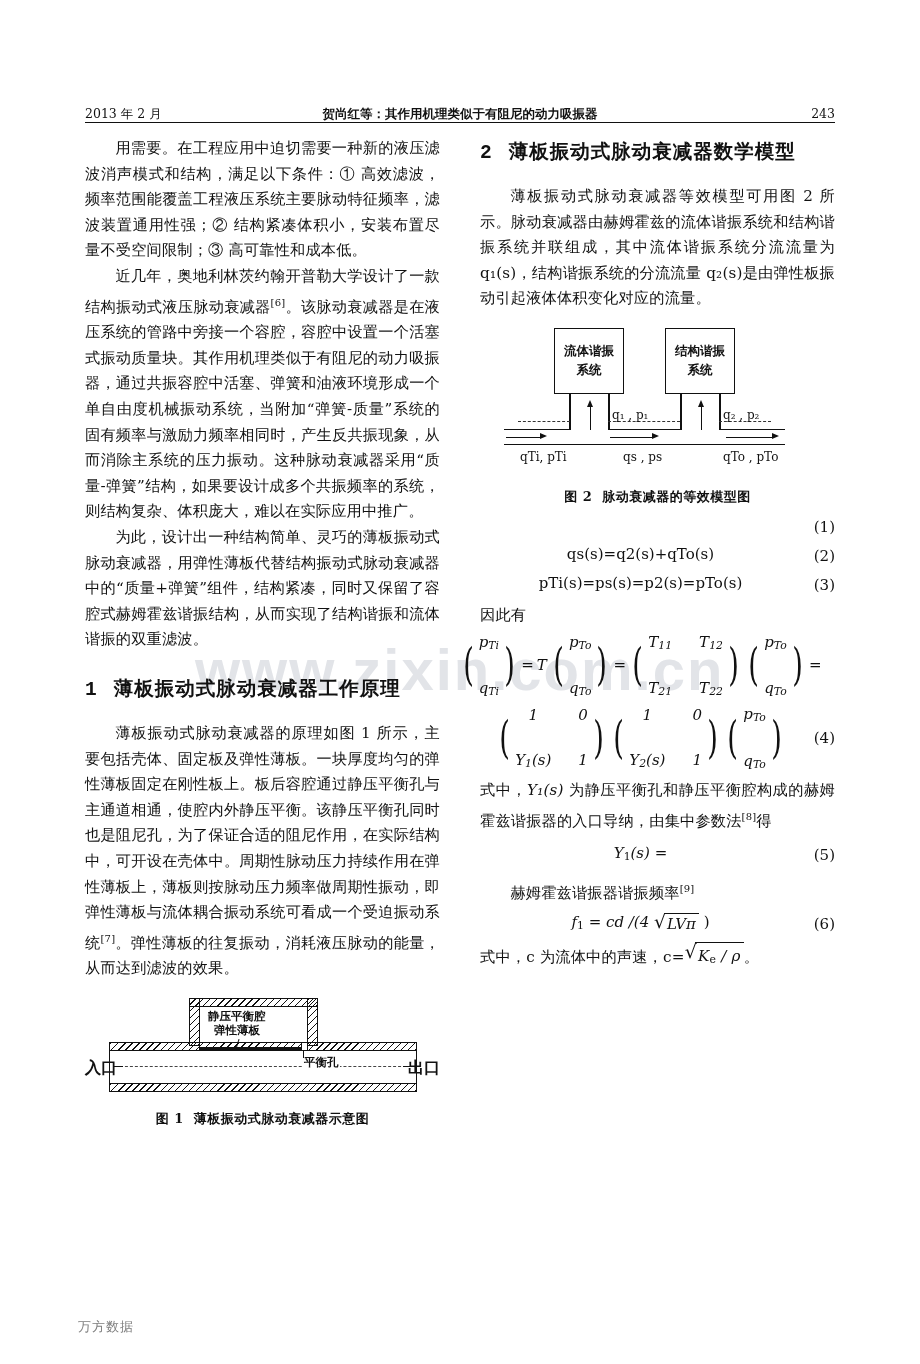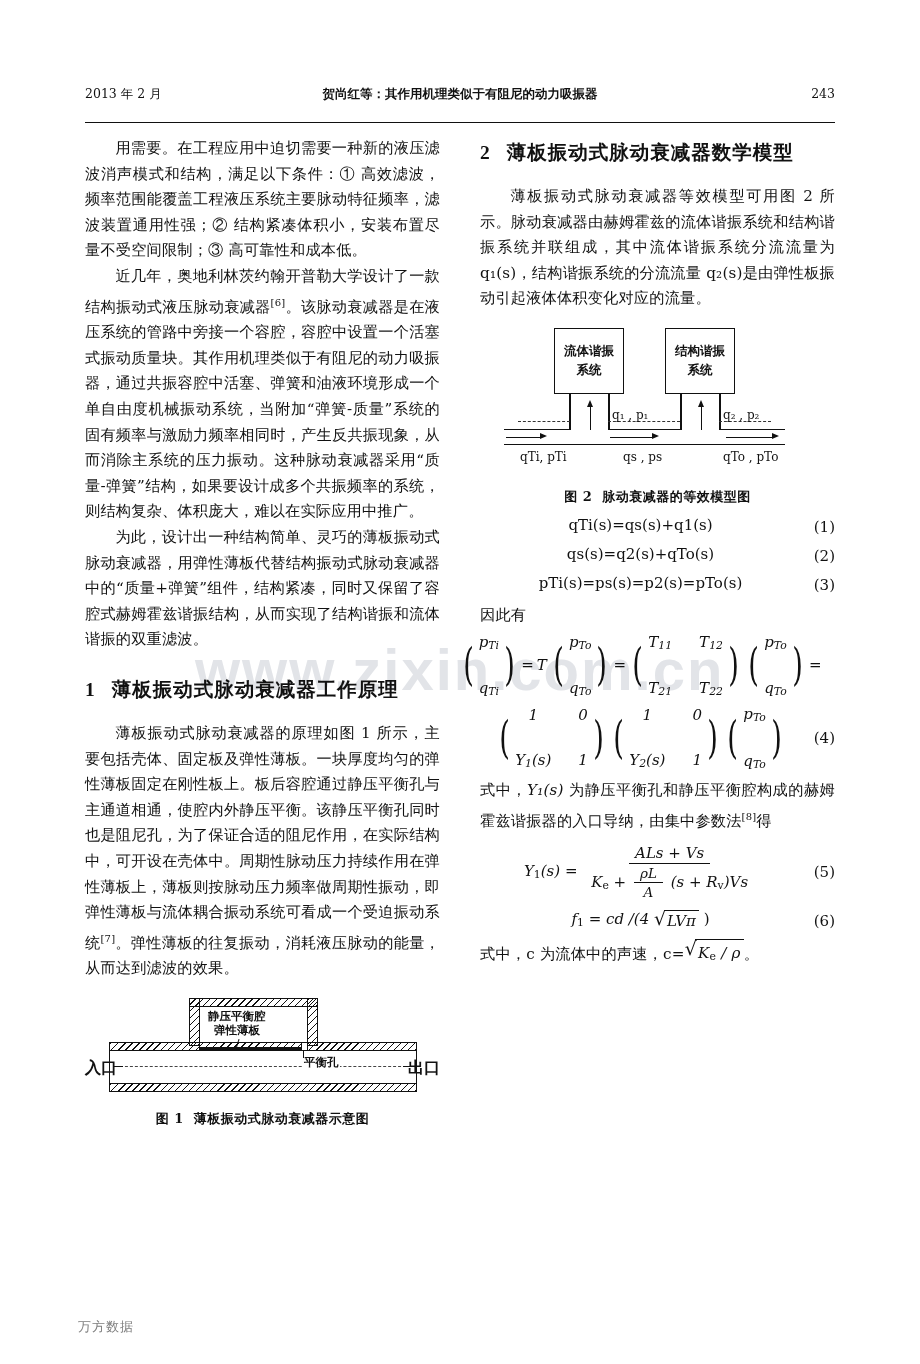--- a/index.html
+++ b/index.html
@@ -44,21 +44,21 @@
     font-family: "DejaVu Sans", sans-serif;
     font-size: 13px;
     color: #7d7d7d;
     letter-spacing: 1px;
   }
 
   
   .runhead {
     position: absolute;
     left: 85px;
-    top: 86px;
+    top: 106px;
     width: 750px;
     height: 22px;
     z-index: 2;
   }
   .runhead .rh-date {
     position: absolute;
     left: 0; top: 0;
     font-size: 12.5px;
     font-family: "DejaVu Serif", serif;
     white-space: nowrap;
@@ -108,21 +108,21 @@
     letter-spacing: 0.2px;
   }
   p.body.noindent { text-indent: 0; }
 
   h2.sec {
     margin: 24px 0 18px 0;
     font-size: 19.5px;
     font-weight: bold;
     line-height: 26px;
     letter-spacing: 1px;
-    font-family: Liberation Serif, serif;
+    font-family: Liberation Mono, monospace;
   }
   h2.sec .num { margin-right: 16px; }
 
   sup.ref { font-size: 10px; vertical-align: super; }
 
   
   .mi { font-style: italic; font-family: "DejaVu Serif", serif; }
   .msub { font-size: 0.72em; vertical-align: -0.22em; font-style: normal; }
 
   
@@ -480,21 +480,20 @@
         <div class="f2-lbl" style="left:243px; top:82px;">q₂ , p₂</div>
         <div class="f2-lbl" style="left:40px; top:124px;">qTi, pTi</div>
         <div class="f2-lbl" style="left:143px; top:124px;">qs , ps</div>
         <div class="f2-lbl" style="left:243px; top:124px;">qTo , pTo</div>
       </div>
       <div class="figcap"><span class="capnum">图 2</span><span>脉动衰减器的等效模型图</span></div>
     </div>
 
 
     <div class="eq">
-      <div class="eq-body">qTi(s)=qs(s)+q1(s)</div>
       <div class="eq-num">(1)</div>
     </div>
     <div class="eq">
       <div class="eq-body">qs(s)=q2(s)+qTo(s)</div>
       <div class="eq-num">(2)</div>
     </div>
     <div class="eq">
       <div class="eq-body">pTi(s)=ps(s)=p2(s)=pTo(s)</div>
       <div class="eq-num">(3)</div>
     </div>
@@ -581,37 +580,26 @@
       </div>
       <div class="eq-num">(4)</div>
     </div>
 
     <p class="body noindent"><span>式中，</span><span class="mi">Y₁(s)</span><span> 为静压平衡孔和静压平衡腔构成的赫姆霍兹谐振器的入口导纳，由集中参数法</span><sup class="ref">[8]</sup><span>得</span></p>
 
     <div class="eq" style="margin-top:10px; margin-bottom:10px;">
       <div class="eq-body">
         <span class="mi">Y<span class="msub">1</span>(s)</span>
         <span> = </span>
-        <span class="frac">
-          <span class="num-t mi">ALs + Vs</span>
-          <span class="den-b">
-            <span class="mi">K<span class="msub">e</span></span>
-            <span> + </span>
-            <span class="frac small">
-              <span class="num-t mi">ρL</span>
-              <span class="den-b mi">A</span>
-            </span>
-            <span class="mi">(s + R<span class="msub">v</span>)Vs</span>
-          </span>
-        </span>
       </div>
       <div class="eq-num">(5)</div>
     </div>
 
 
+    <p class="body"><span>赫姆霍兹谐振器谐振频率</span><sup class="ref">[9]</sup></p>
 
     <div class="eq" style="margin-top:6px;">
       <div class="eq-body">
         <span class="mi">f<span class="msub">1</span></span>
         <span> = </span>
         <span class="mi">cd /(4</span>
         <span class="rad">
           <span class="radsign">√</span>
           <span class="radband mi">LVπ</span>
         </span>

